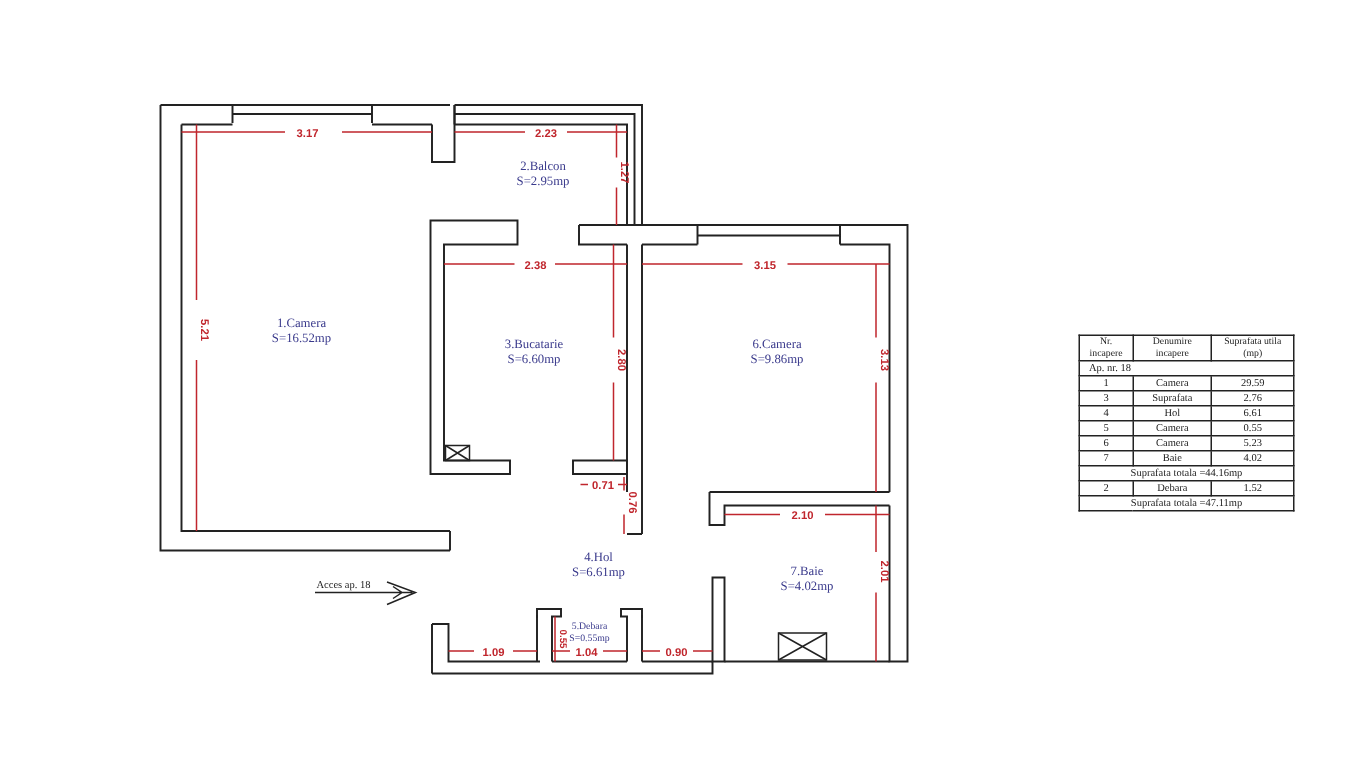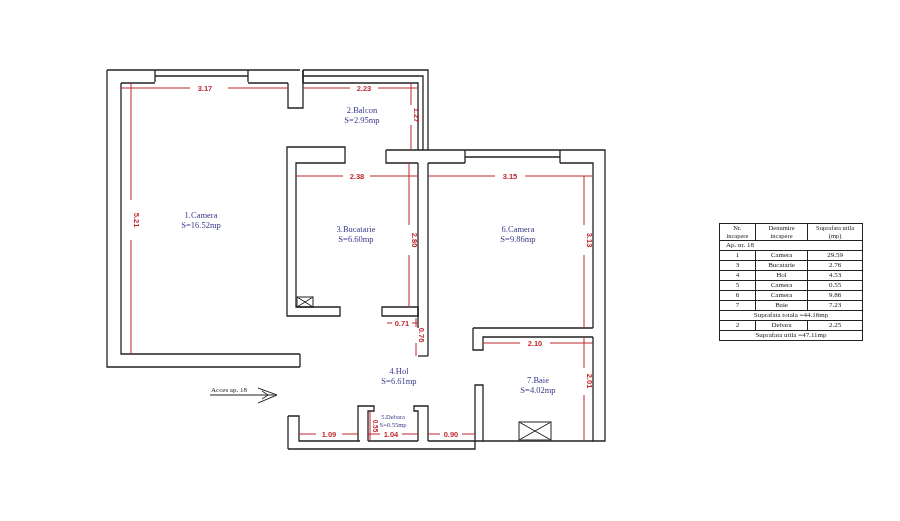--- a/index.html
+++ b/index.html
@@ -146,48 +146,48 @@
   <tr>
     <td colspan="3" class="left">Ap. nr. 18</td>
   </tr>
   <tr>
     <td>1</td>
     <td>Camera</td>
     <td>29.59</td>
   </tr>
   <tr>
     <td>3</td>
-    <td>Bucatarie</td>
+    <td>Suprafata</td>
     <td>2.76</td>
   </tr>
   <tr>
     <td>4</td>
     <td>Hol</td>
-    <td>4.53</td>
+    <td>6.61</td>
   </tr>
   <tr>
     <td>5</td>
     <td>Camera</td>
     <td>0.55</td>
   </tr>
   <tr>
     <td>6</td>
     <td>Camera</td>
-    <td>9.86</td>
+    <td>5.23</td>
   </tr>
   <tr>
     <td>7</td>
     <td>Baie</td>
-    <td>7.23</td>
+    <td>4.02</td>
   </tr>
   <tr>
     <td colspan="3">Suprafata totala =44.16mp</td>
   </tr>
   <tr>
     <td>2</td>
     <td>Debara</td>
-    <td>2.25</td>
+    <td>1.52</td>
   </tr>
   <tr>
-    <td colspan="3">Suprafata utila =47.11mp</td>
+    <td colspan="3">Suprafata totala =47.11mp</td>
   </tr>
 </tbody>
   </table>
 
 </body></html>

